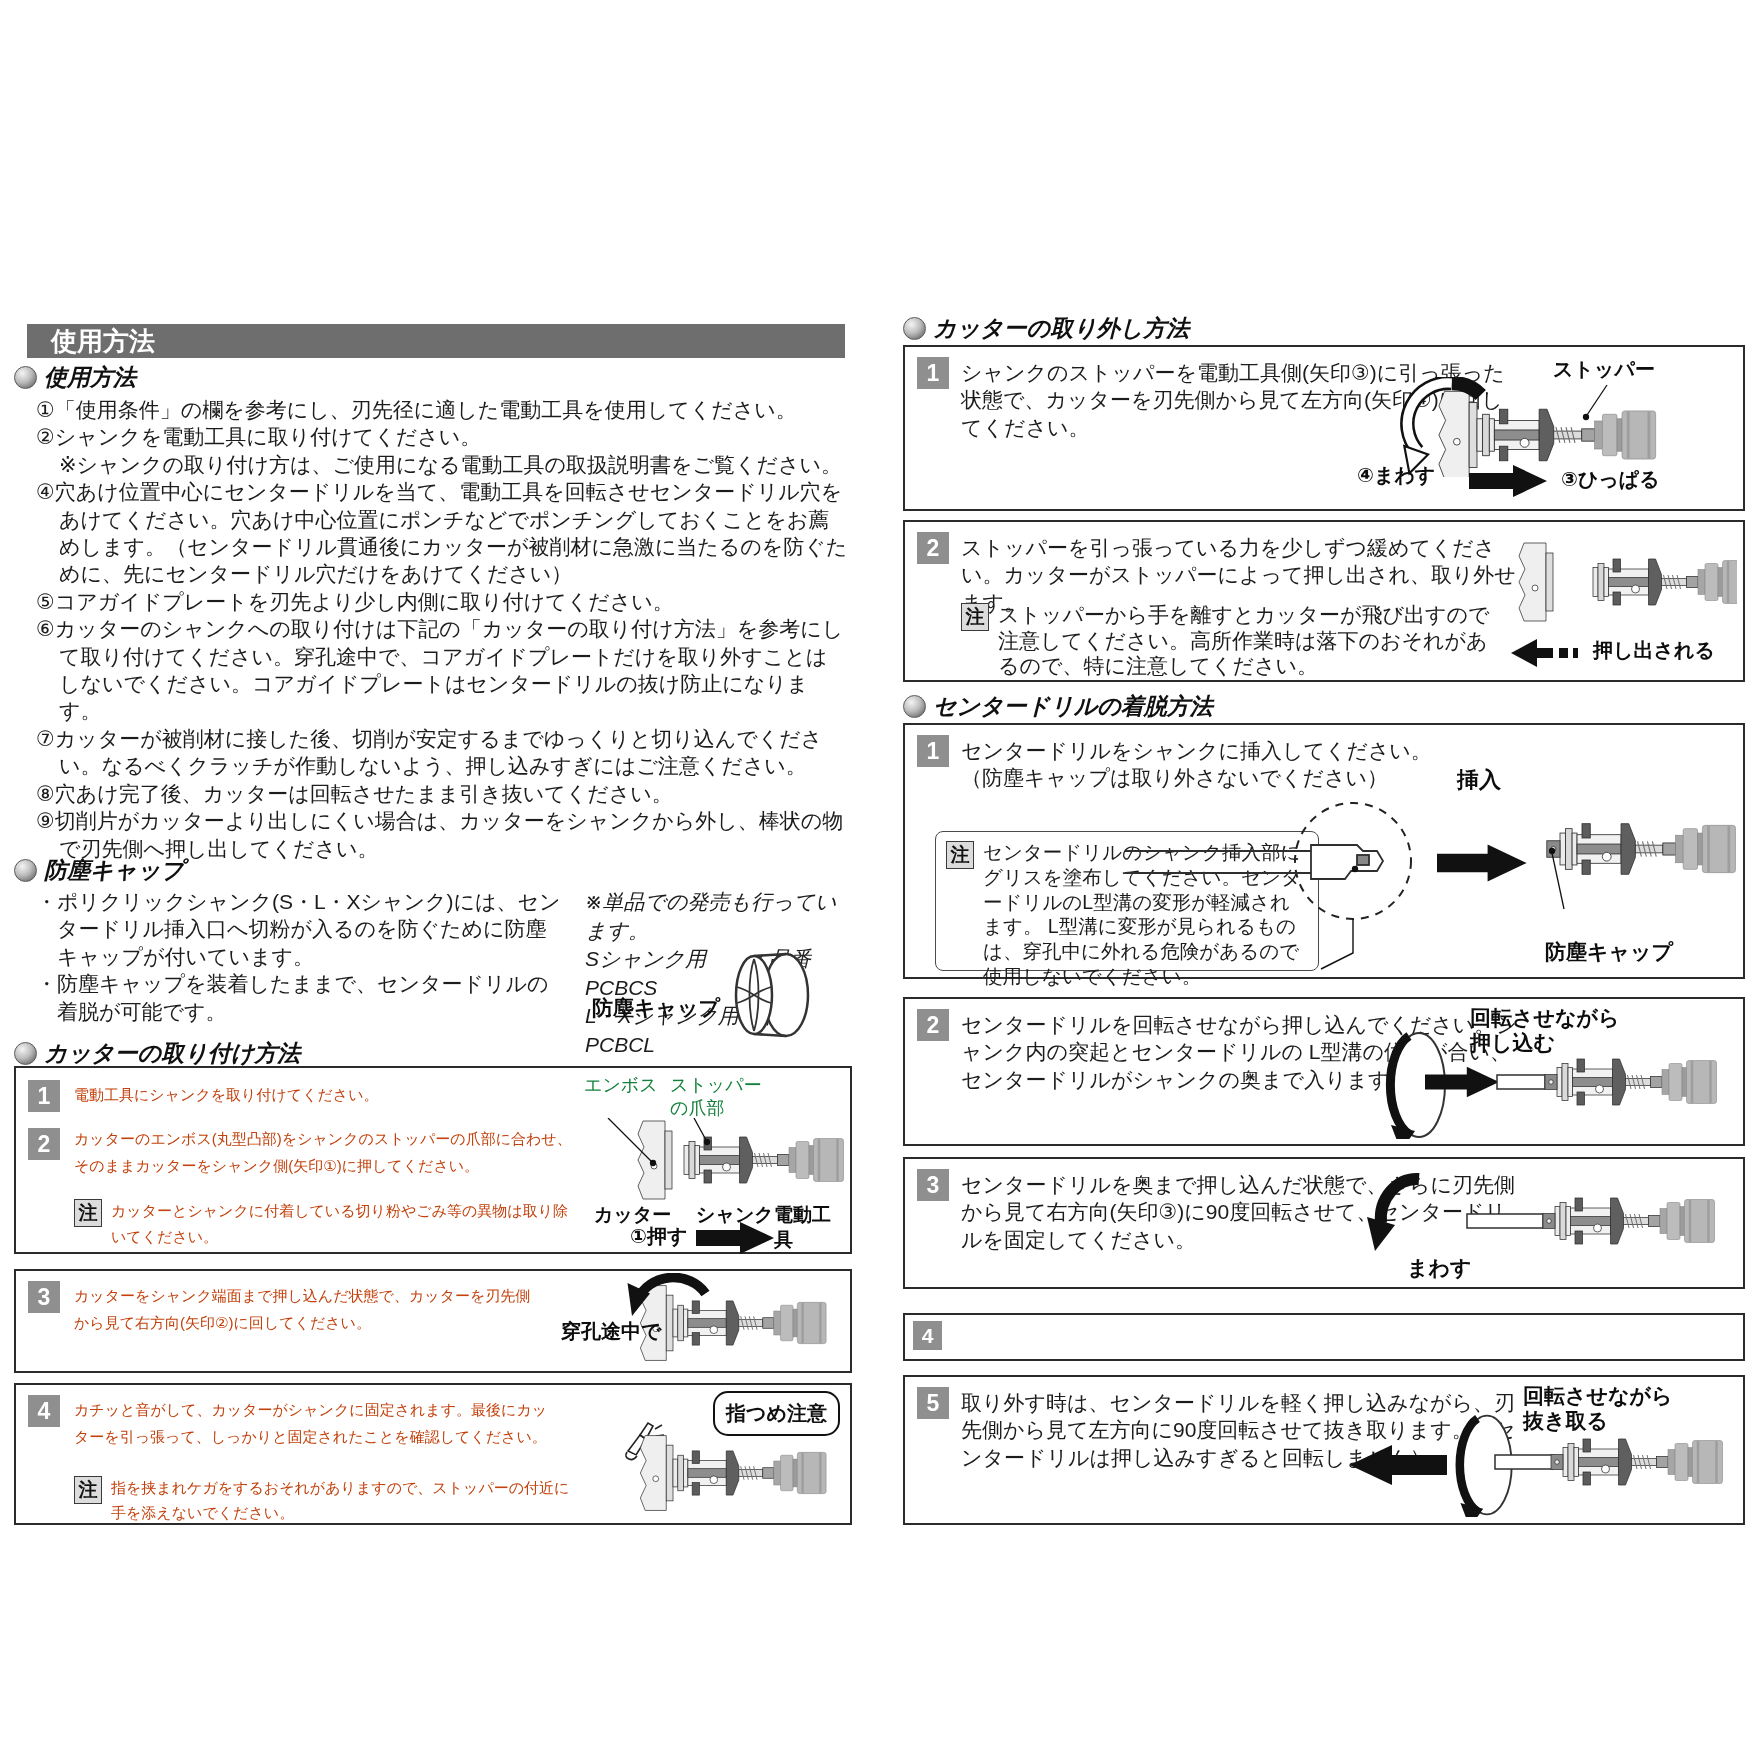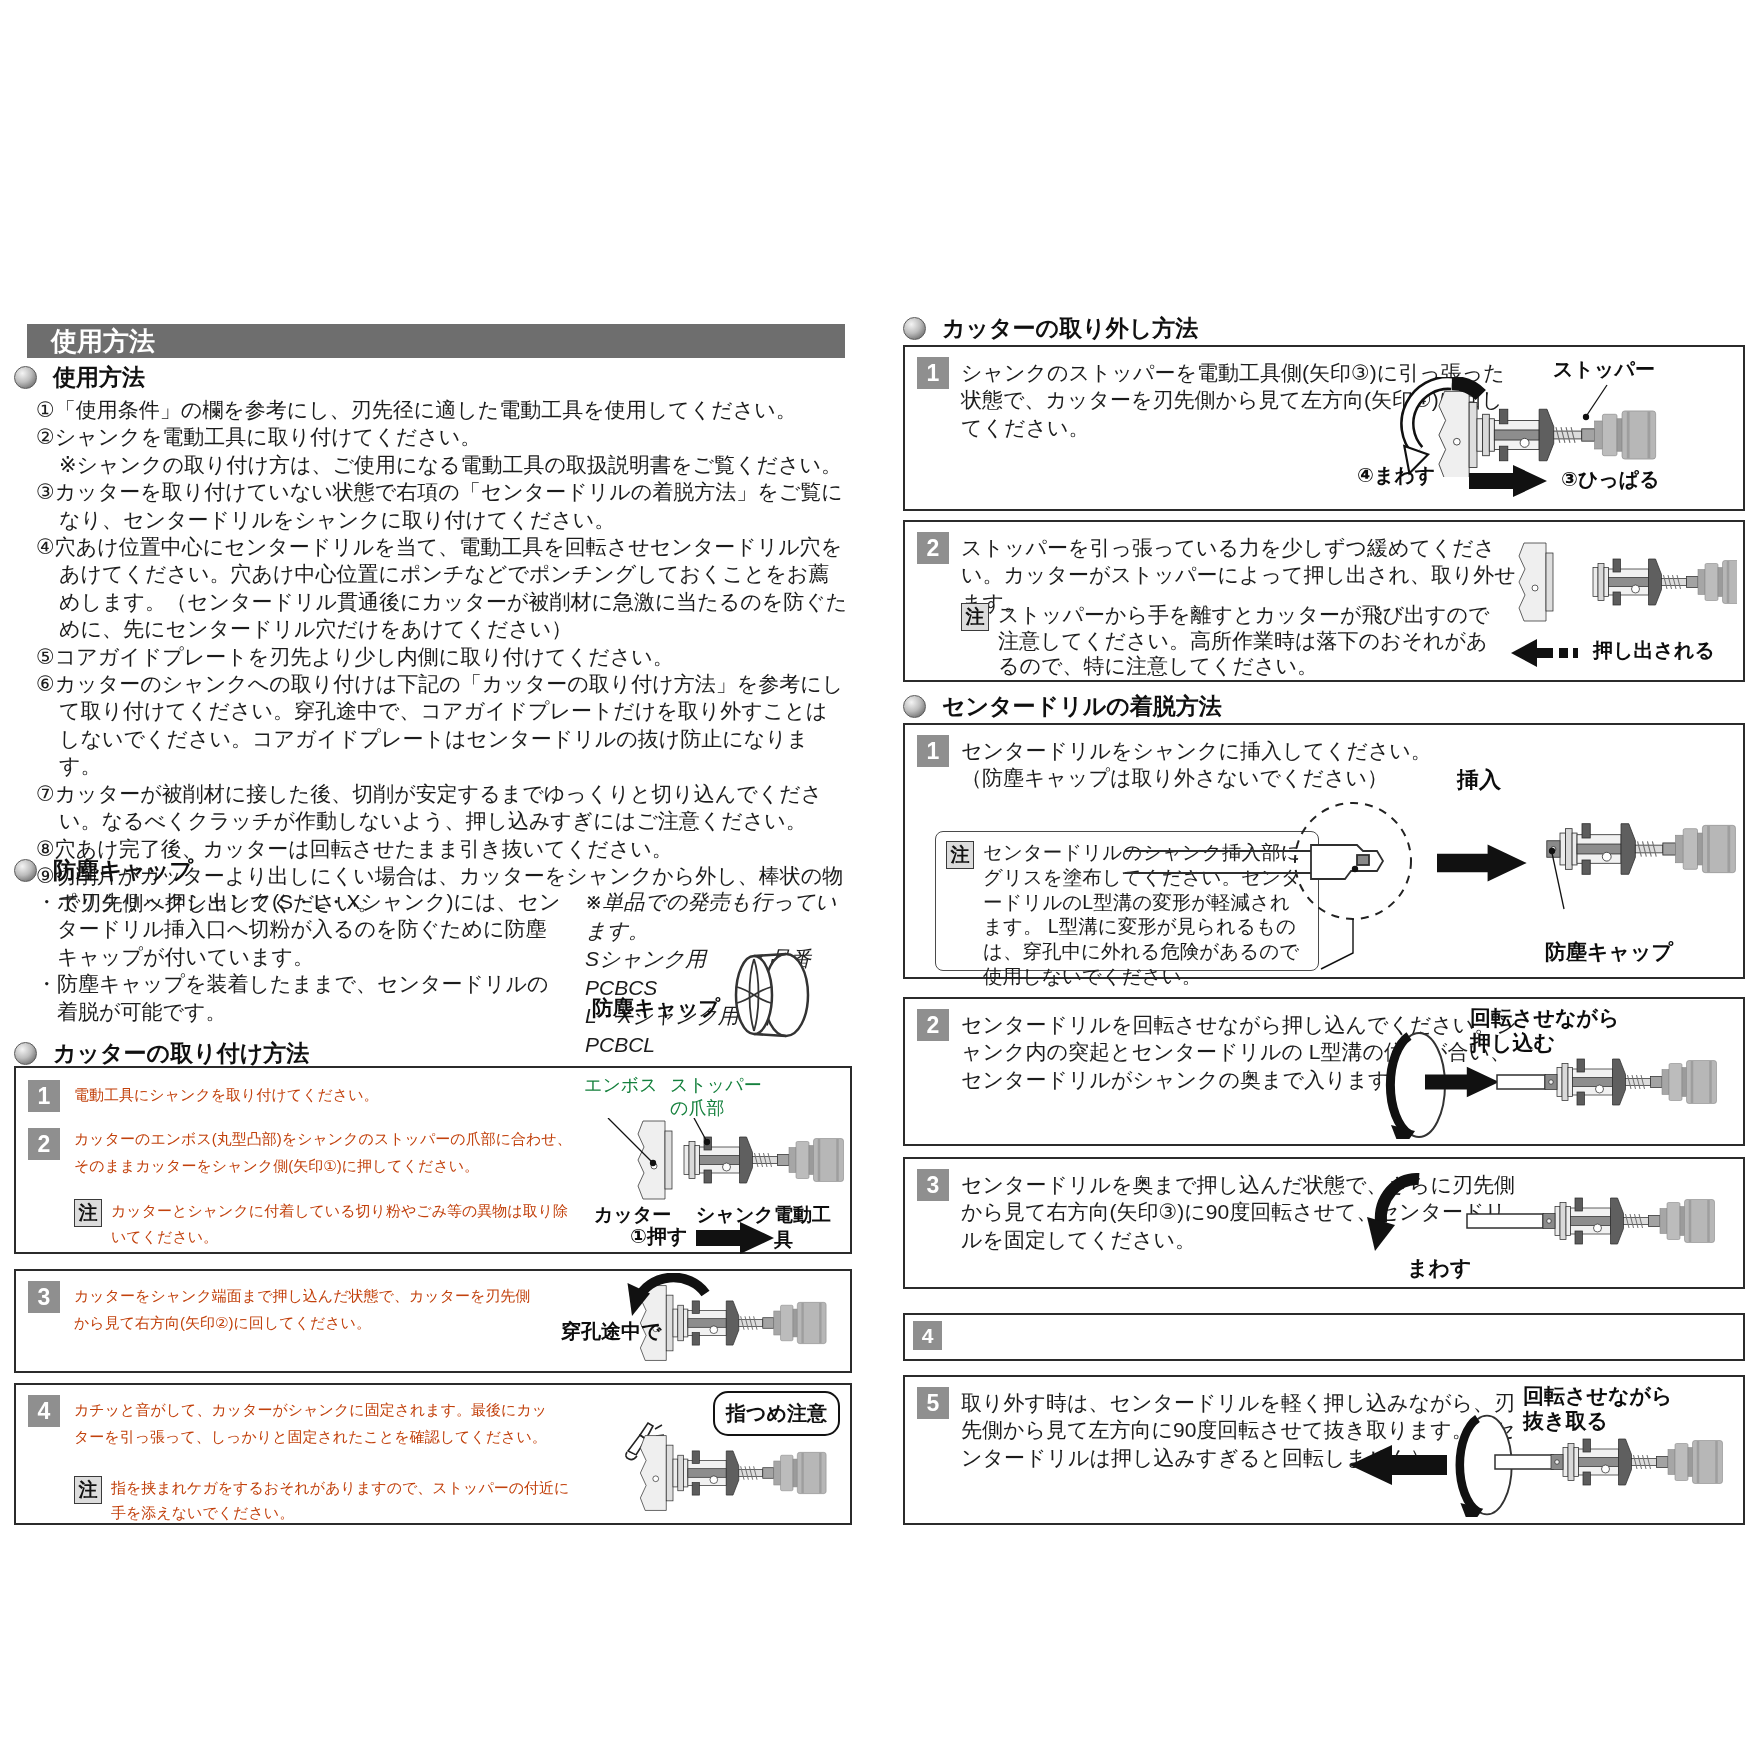--- a/index.html
+++ b/index.html
@@ -4,21 +4,21 @@
 <style>
   html,body{margin:0;padding:0;background:#fff;}
   .page{position:relative;width:1754px;height:1754px;background:#fff;overflow:hidden;
         font-family:"Liberation Sans","DejaVu Sans",sans-serif;color:#1c1c1c;margin-top:47px;}
   .abs{position:absolute;}
   .t{font-size:21px;line-height:27.4px;color:#1c1c1c;}
   .bt{font-size:15px;line-height:26.5px;color:#c2410c;}
   .pre{white-space:pre-line;}
   .bar{position:absolute;left:27px;top:277px;width:818px;height:34px;background:#6e6e6e;}
   .bar span{display:block;color:#fff;font-size:26px;font-weight:bold;line-height:34px;padding-left:24px;}
-  .sec-head{position:absolute;display:flex;align-items:center;gap:16px;}
+  .sec-head{position:absolute;display:flex;align-items:center;gap:7px;font-style:italic;}
   .sec-dot{width:21px;height:21px;border-radius:50%;flex:none;
            background:radial-gradient(circle at 35% 30%, #f4f4f4, #bdbdbd 45%, #7a7a7a 78%, #5e5e5e);
            border:1px solid #5a5a5a;}
   .sec-label{font-size:23px;font-weight:bold;color:#101010;}
   .ulist{position:absolute;}
   .ulist .li{text-indent:-23px;padding-left:23px;}
   .ulist .li.sub{margin-left:23px;text-indent:0;padding-left:0;}
   .blist .li{text-indent:-21px;padding-left:21px;}
   .box{position:absolute;border:2px solid #2b2b2b;background:#fff;}
   .num{position:absolute;width:32px;height:32px;background:#8f8f8f;color:#fff;
@@ -122,23 +122,20 @@
       </div>
 
       <div class="li">
         <span>②シャンクを電動工具に取り付けてください。</span>
       </div>
 
       <div class="li sub">
         <span>※シャンクの取り付け方は、ご使用になる電動工具の取扱説明書をご覧ください。</span>
       </div>
 
-      <div class="li">
-        <span>③カッターを取り付けていない状態で右項の「センタードリルの着脱方法」をご覧になり、センタードリルをシャンクに取り付けてください。</span>
-      </div>
 
       <div class="li">
         <span>④穴あけ位置中心にセンタードリルを当て、電動工具を回転させセンタードリル穴をあけてください。穴あけ中心位置にポンチなどでポンチングしておくことをお薦めします。（センタードリル貫通後にカッターが被削材に急激に当たるのを防ぐために、先にセンタードリル穴だけをあけてください）</span>
       </div>
 
       <div class="li">
         <span>⑤コアガイドプレートを刃先より少し内側に取り付けてください。</span>
       </div>
 
       <div class="li">

